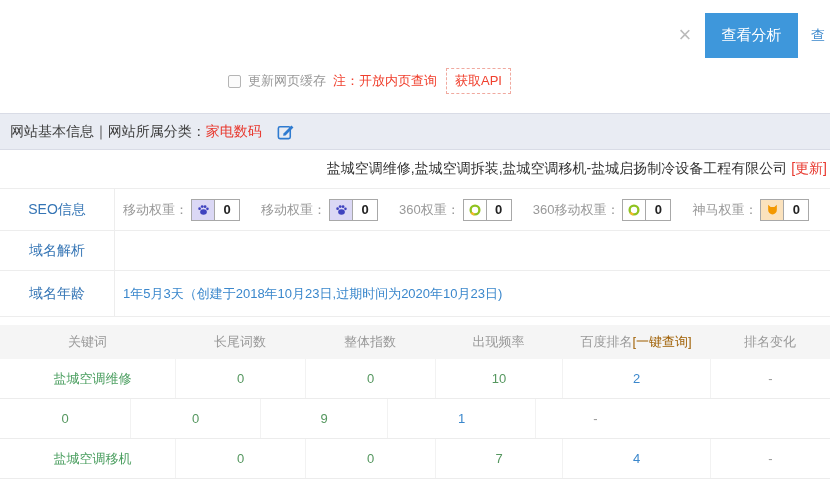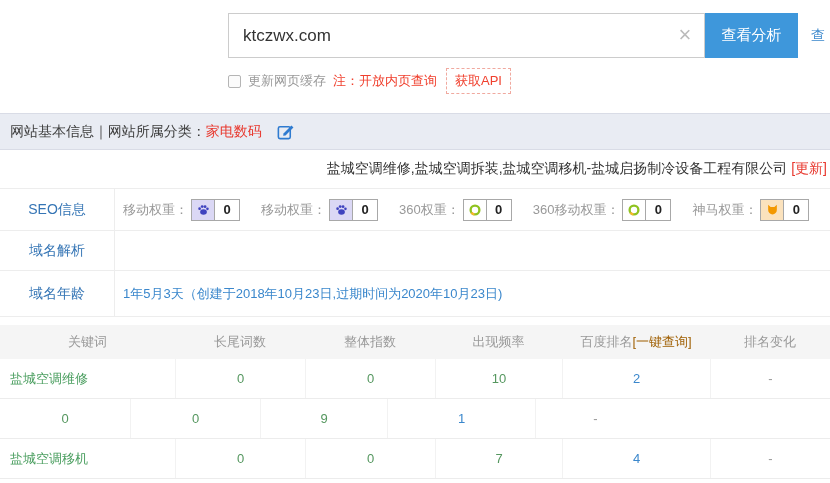--- a/index.html
+++ b/index.html
@@ -75,34 +75,33 @@
   .g-label { color:#999; white-space:nowrap; }
   .b-val { color:#3a87cc; white-space:nowrap; }
   .sp-s { margin-left:14px; } .sp-m { margin-left:22px; }
 
   
   .kw-table { margin-top:8px; }
   .t-head { display:flex; height:34px; background:#f5f5f5; color:#999; align-items:center; font-size:13px; }
   .t-row { display:flex; height:40px; align-items:center; border-bottom:1px solid #ececec; font-size:13px; }
   .t-cell { flex:none; text-align:center; height:100%; line-height:40px; overflow:hidden; }
   .t-head .t-cell { line-height:34px; }
-  .c1 { width:175px; text-align:left; padding-left:10px; }
+  .c1 { width:175px; text-align:center; padding-left:10px; }
   .c2 { width:130px; } .c3 { width:130px; } .c4 { width:127px; } .c5 { width:148px; } .c6 { width:120px; }
   .t-row .t-cell + .t-cell { border-left:1px solid #f2f2f2; }
   .kw-link { color:#4a9e5f; cursor:pointer; }
   .num-green { color:#55975f; }
   .rank-link { color:#3a87cc; cursor:pointer; }
   .dash { color:#999; }
   .oneclick { color:#a16207; cursor:pointer; }
 </style>
 </head>
 <body>
 
 <div class="topbar">
-  <input class="search-input" type="text" value="ktczwx.com" style="">
   <span class="clear-x">×</span>
   <button class="analyze-btn">查看分析</button>
   <a class="side-link">查</a>
 
   <div class="cache-row">
     <span class="checkbox"></span>
     <span class="cache-label">更新网页缓存</span>
     <span class="note-link">注：开放内页查询</span>
     <span class="api-box">获取API</span>
   </div>

